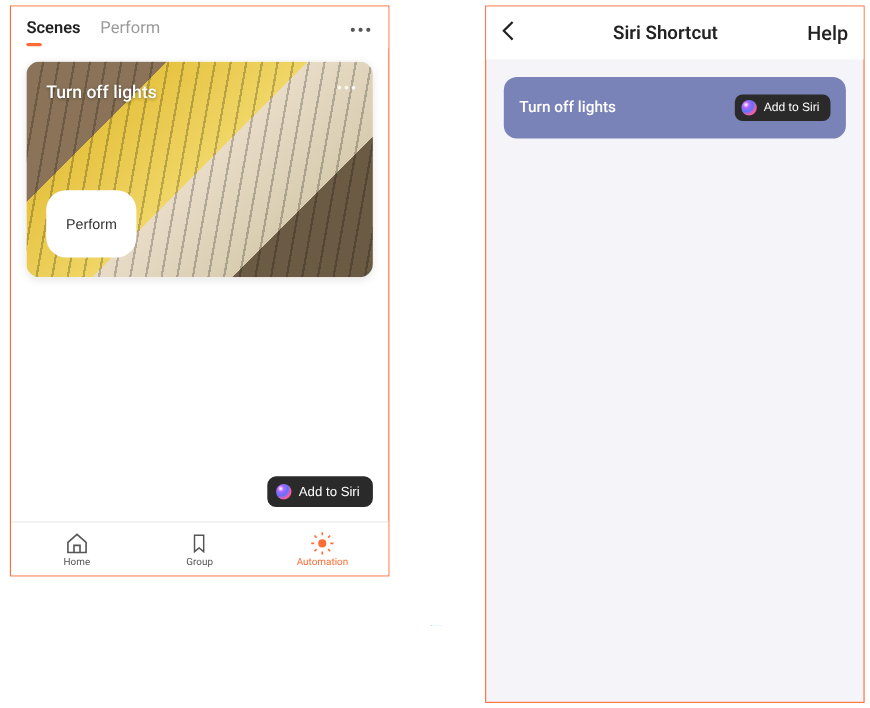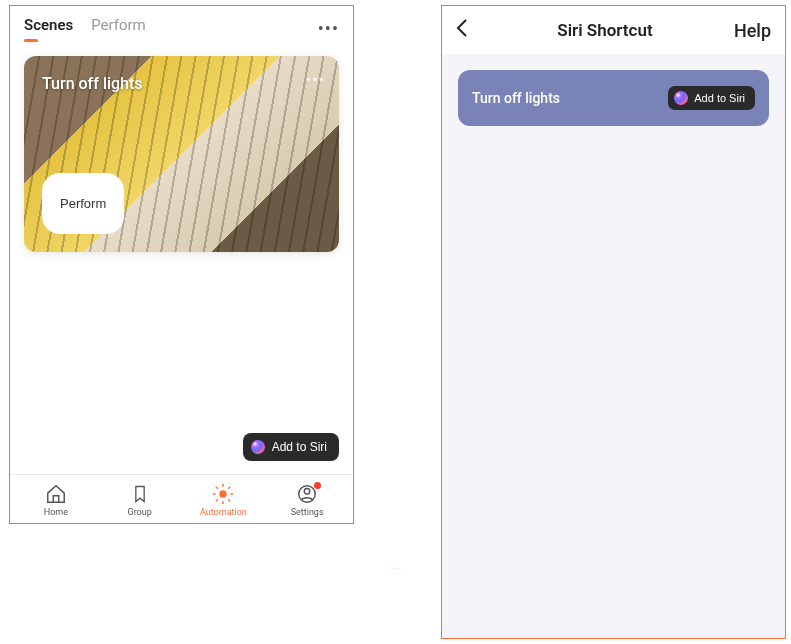--- a/index.html
+++ b/index.html
@@ -290,31 +290,20 @@
               <line x1="20" y1="12" x2="23" y2="12"></line>
               <line x1="4.2" y1="4.2" x2="6.3" y2="6.3"></line>
               <line x1="17.7" y1="17.7" x2="19.8" y2="19.8"></line>
               <line x1="4.2" y1="19.8" x2="6.3" y2="17.7"></line>
               <line x1="17.7" y1="6.3" x2="19.8" y2="4.2"></line>
             </g>
           </svg>
       </div>
       <span>Automation</span>
     </div>
-    <div class="nav-item">
-      <div class="nav-icon">
-        <svg width="22" height="22" viewBox="0 0 24 24" fill="none" stroke="#555" stroke-width="1.6">
-            <circle cx="12" cy="12" r="9"></circle>
-            <circle cx="12" cy="9" r="3"></circle>
-            <path d="M6 19 C7 15 17 15 18 19"></path>
-          </svg>
-      </div>
-      <div class="badge-dot"></div>
-      <span>Settings</span>
-    </div>
   </div>
 </div>
 
 <svg class="arrow" width="90" height="8" viewBox="0 0 90 8">
   <line x1="90" y1="4" x2="6" y2="4" class="arrow-line"></line>
   <polygon points="0,4 8,1 8,7" fill="#4fbfc7"></polygon>
 </svg>
 
 <div class="phone phone-right">
   <div class="right-header">

